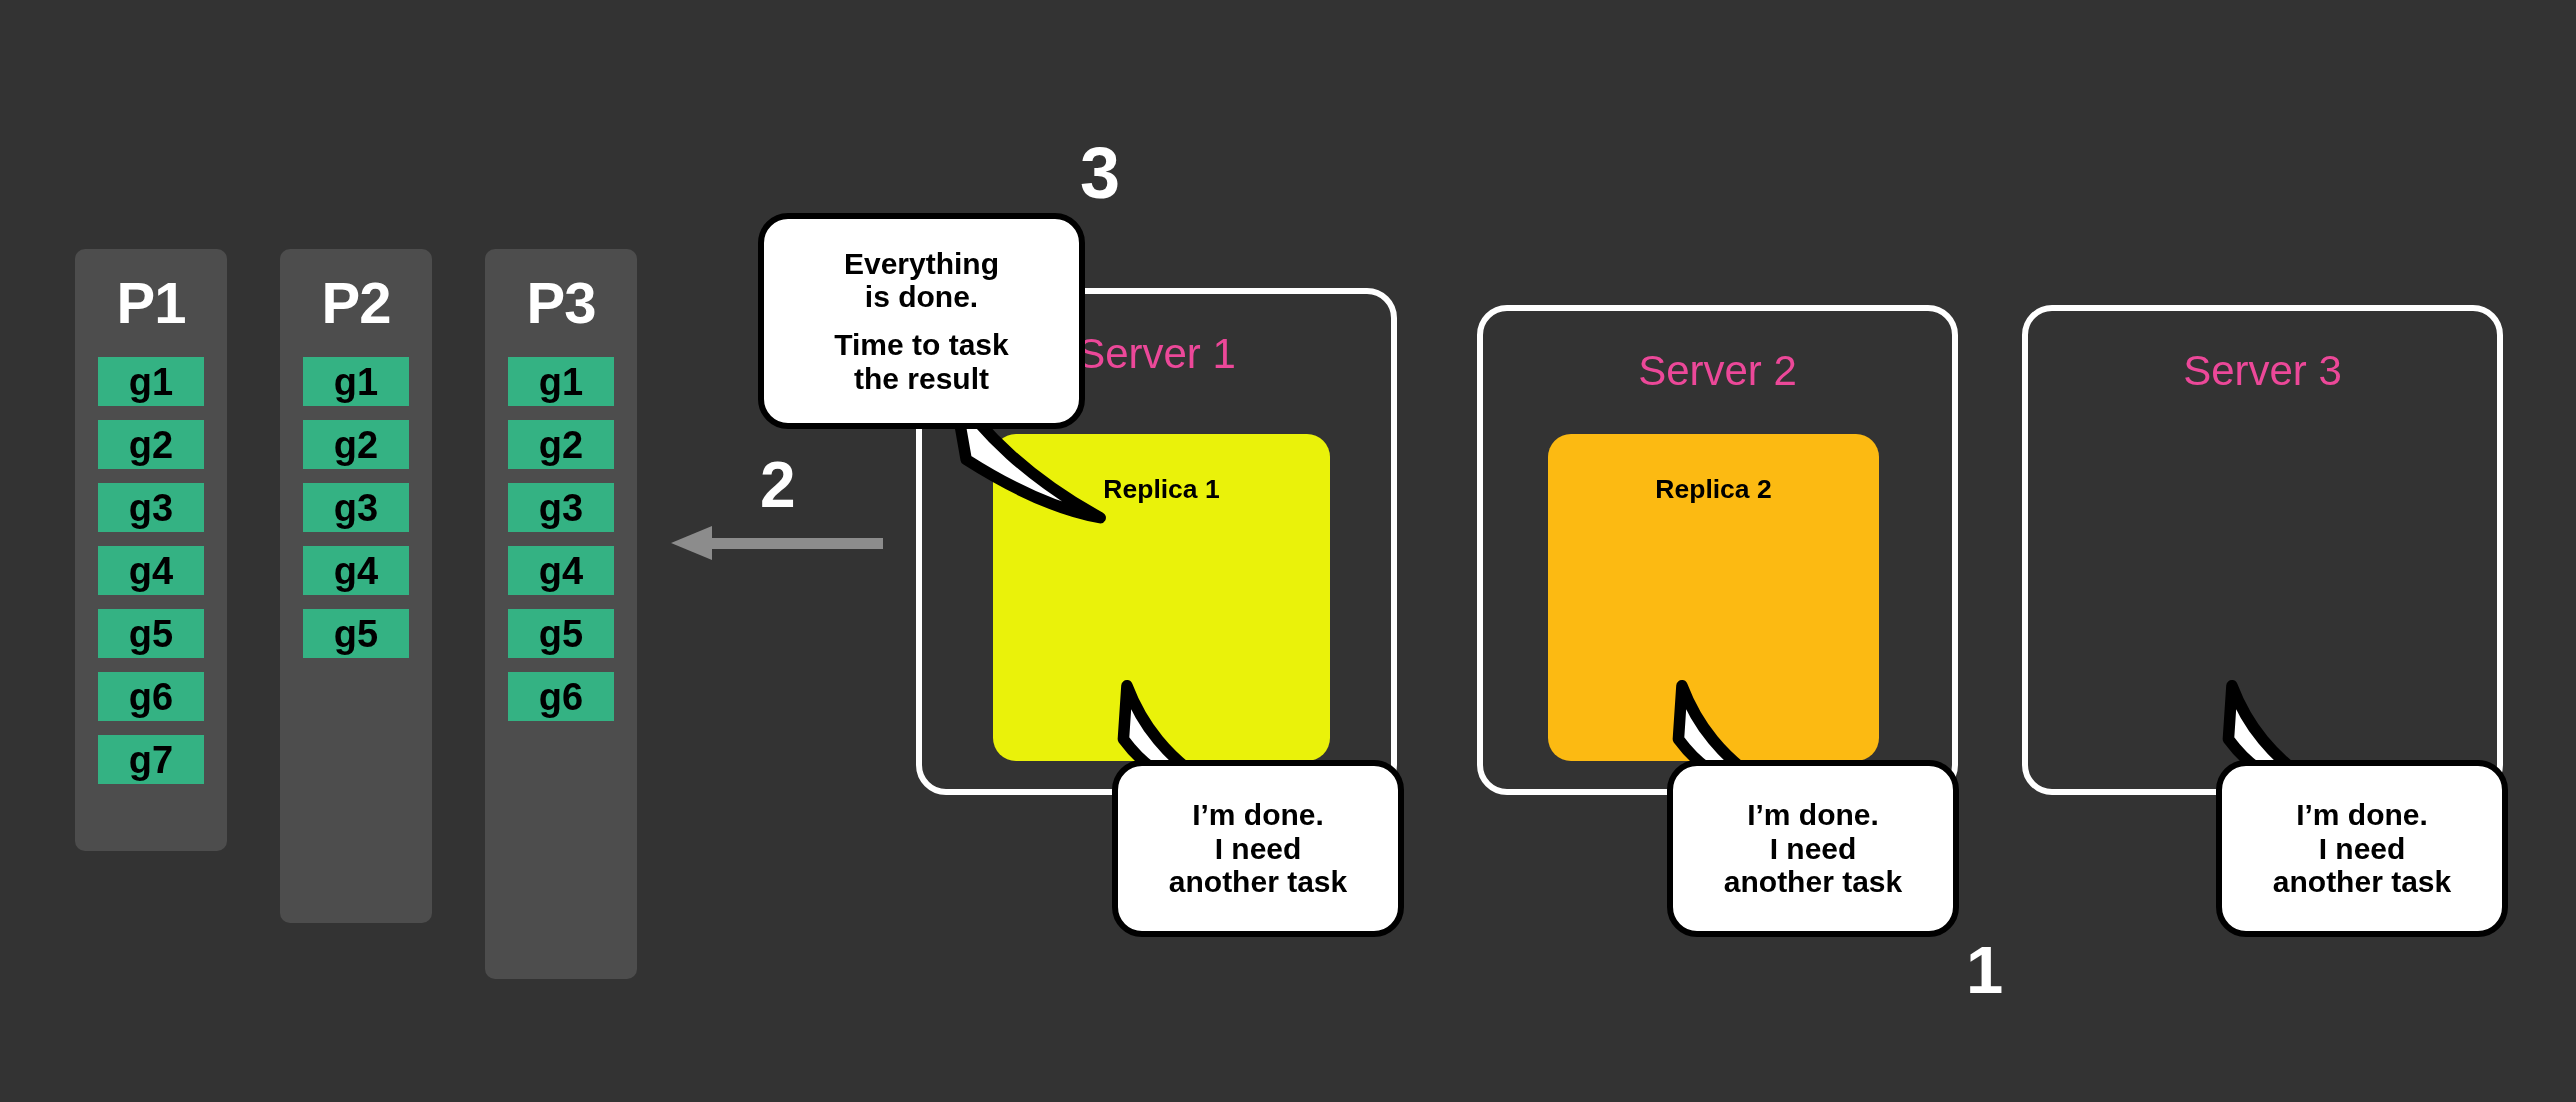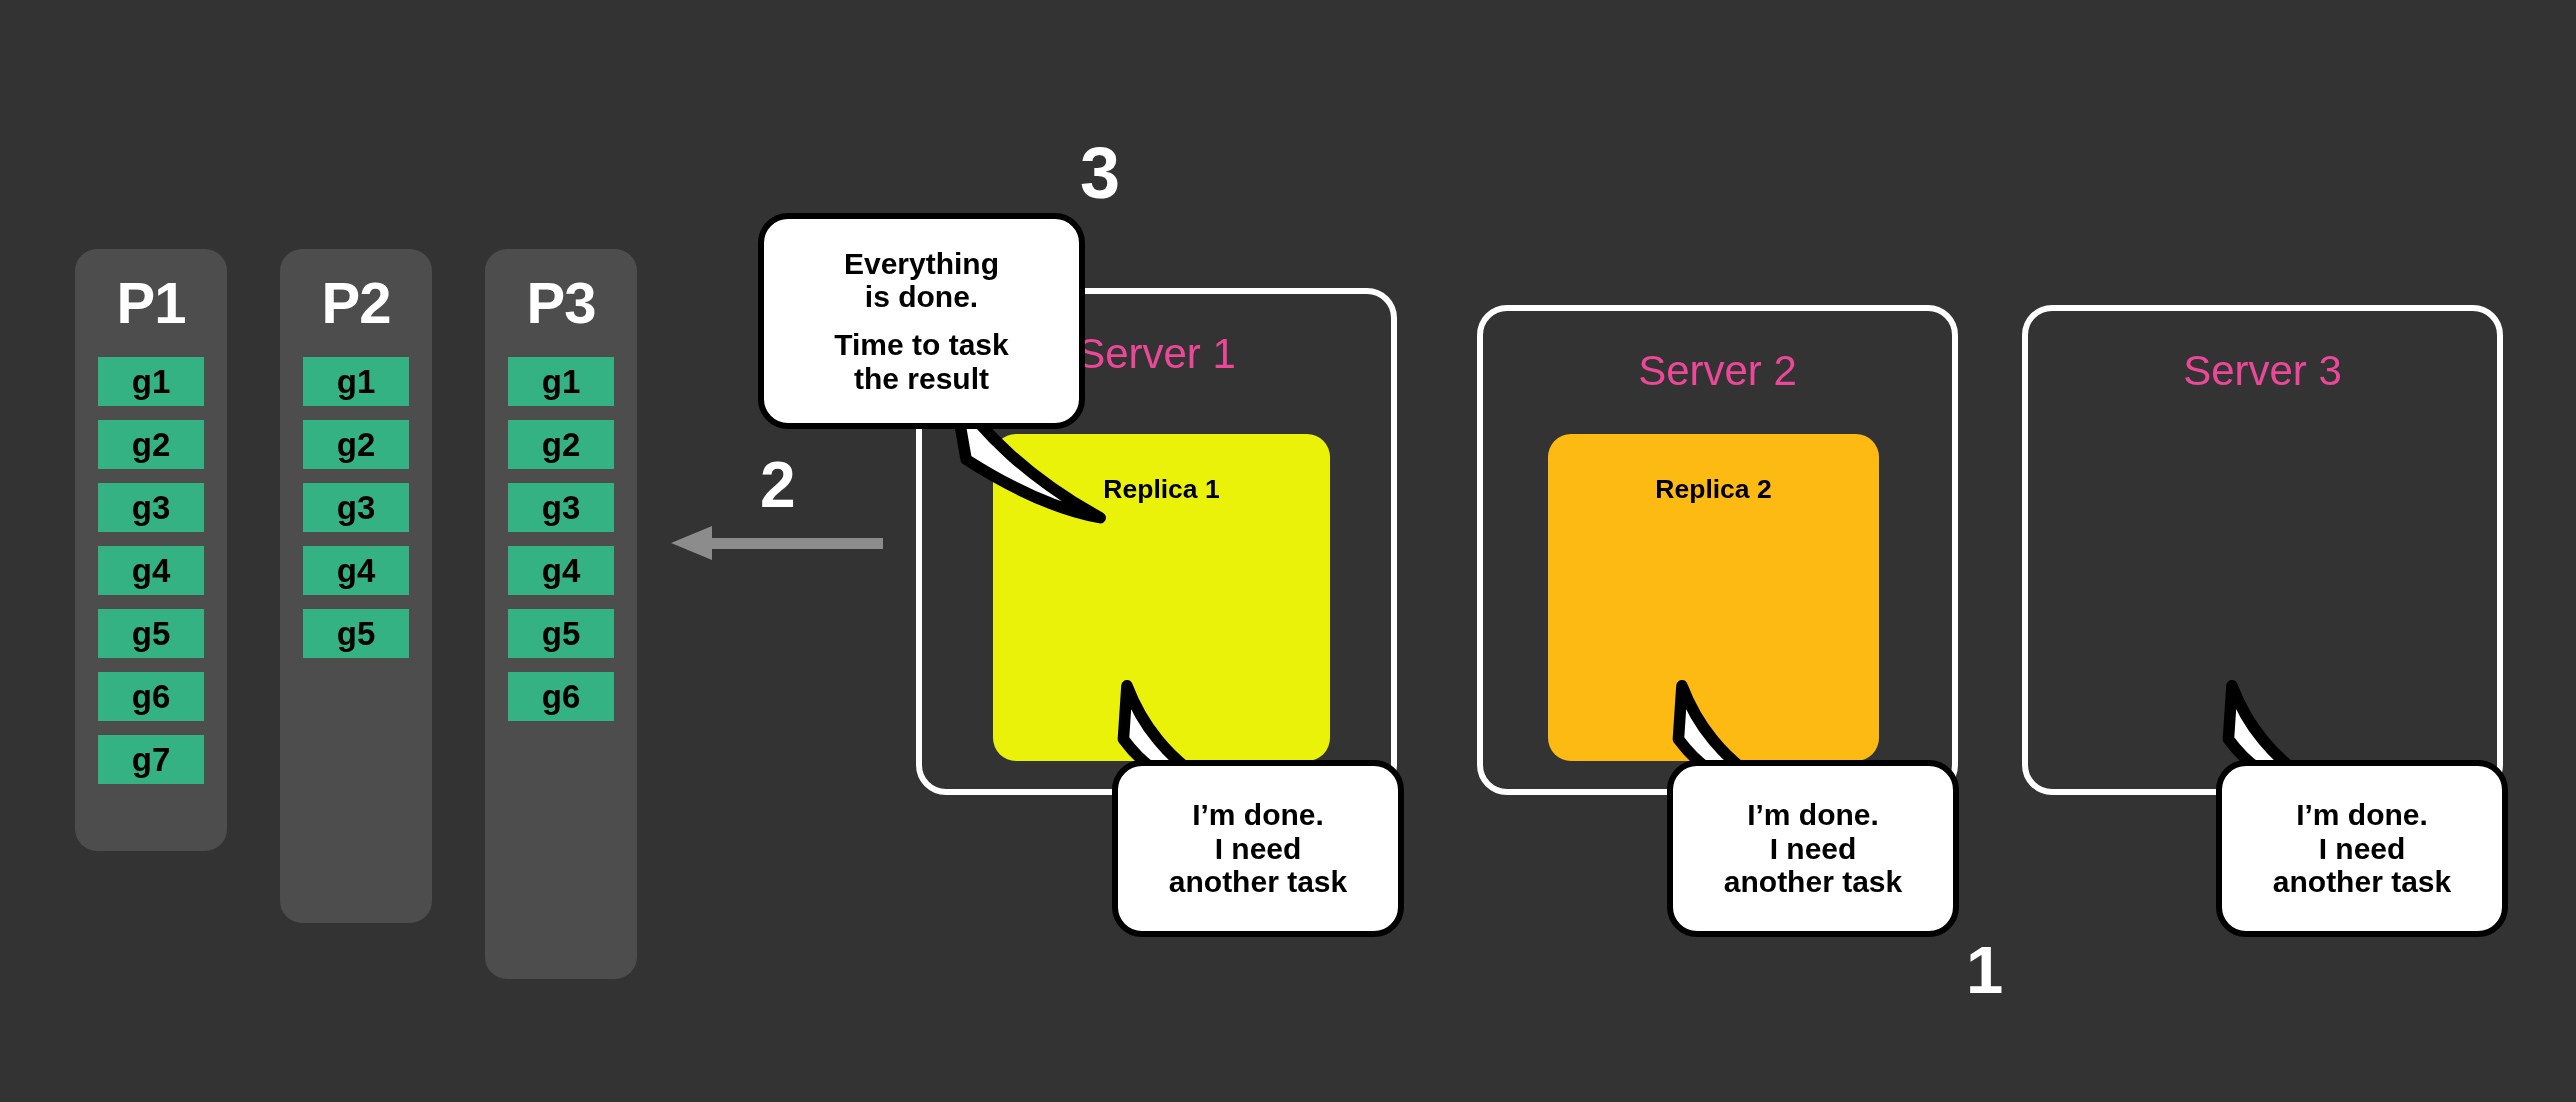--- a/index.html
+++ b/index.html
@@ -16,21 +16,21 @@
     width: 2576px;
     height: 1102px;
     background: #333333;
     overflow: hidden;
   }
 
   
   .pcol {
     position: absolute;
     background: #4d4d4d;
-    border-radius: 22px;
+    border-radius: 10px;
     box-sizing: border-box;
     padding: 8px;
   }
   .pcol-title {
     position: absolute;
     top: 25px;
     left: 0;
     width: 100%;
     text-align: center;
     color: #ffffff;
@@ -43,21 +43,21 @@
     position: absolute;
     top: 108px;
     left: 23px;
     right: 23px;
   }
   .gblock {
     height: 49px;
     margin-bottom: 14px;
     background: #34b283;
     color: #000000;
-    font-size: 33px;
+    font-size: 38px;
     font-weight: 700;
     display: flex;
     align-items: center;
     justify-content: center;
     line-height: 1;
   }
 
   
   .arrow-wrap {
     position: absolute;

